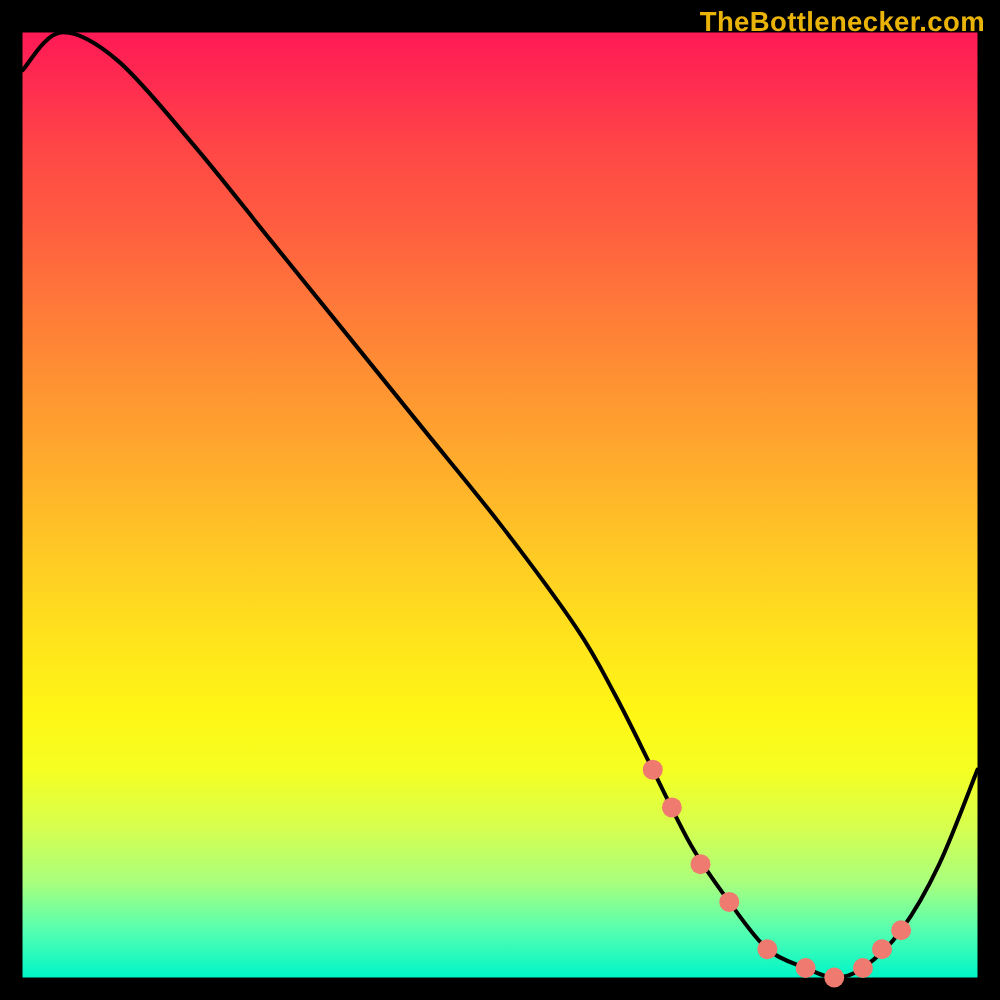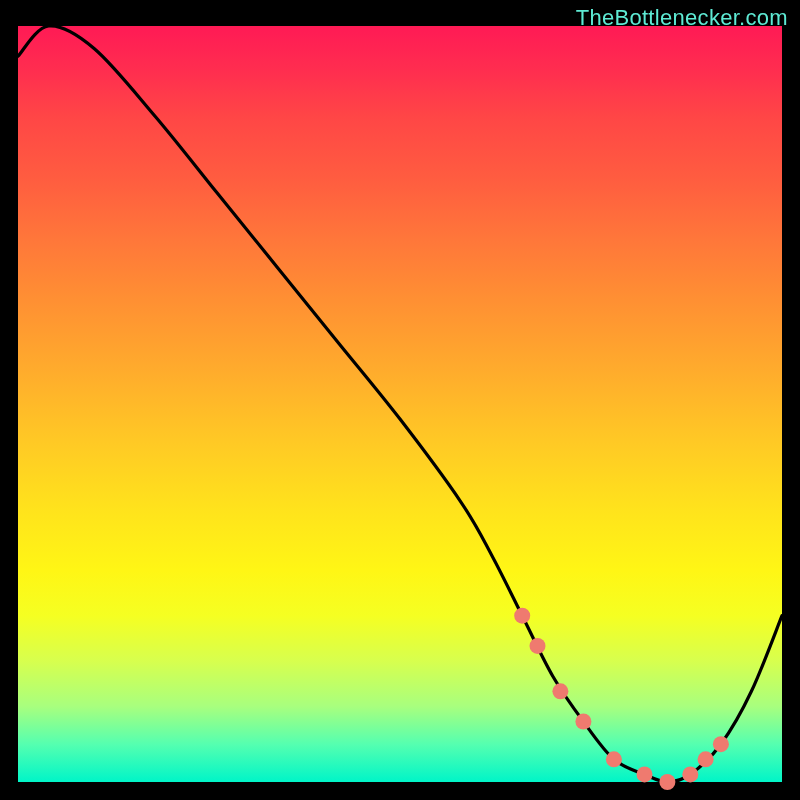--- a/index.html
+++ b/index.html
@@ -7,23 +7,23 @@
     width: 800px;
     height: 800px;
     background: #000;
     position: relative;
     font-family: Arial, sans-serif;
   }
   .attribution {
     position: absolute;
     top: 5px;
     right: 12px;
-    color: #5eead4;
+    color: #eab308;
     font-size: 22px;
-    font-weight: 400;
+    font-weight: 700;
     letter-spacing: 0.3px;
     z-index: 10;
   }
   .plot-area {
     position: absolute;
     top: 26px;
     left: 18px;
     width: 764px;
     height: 756px;
   }

